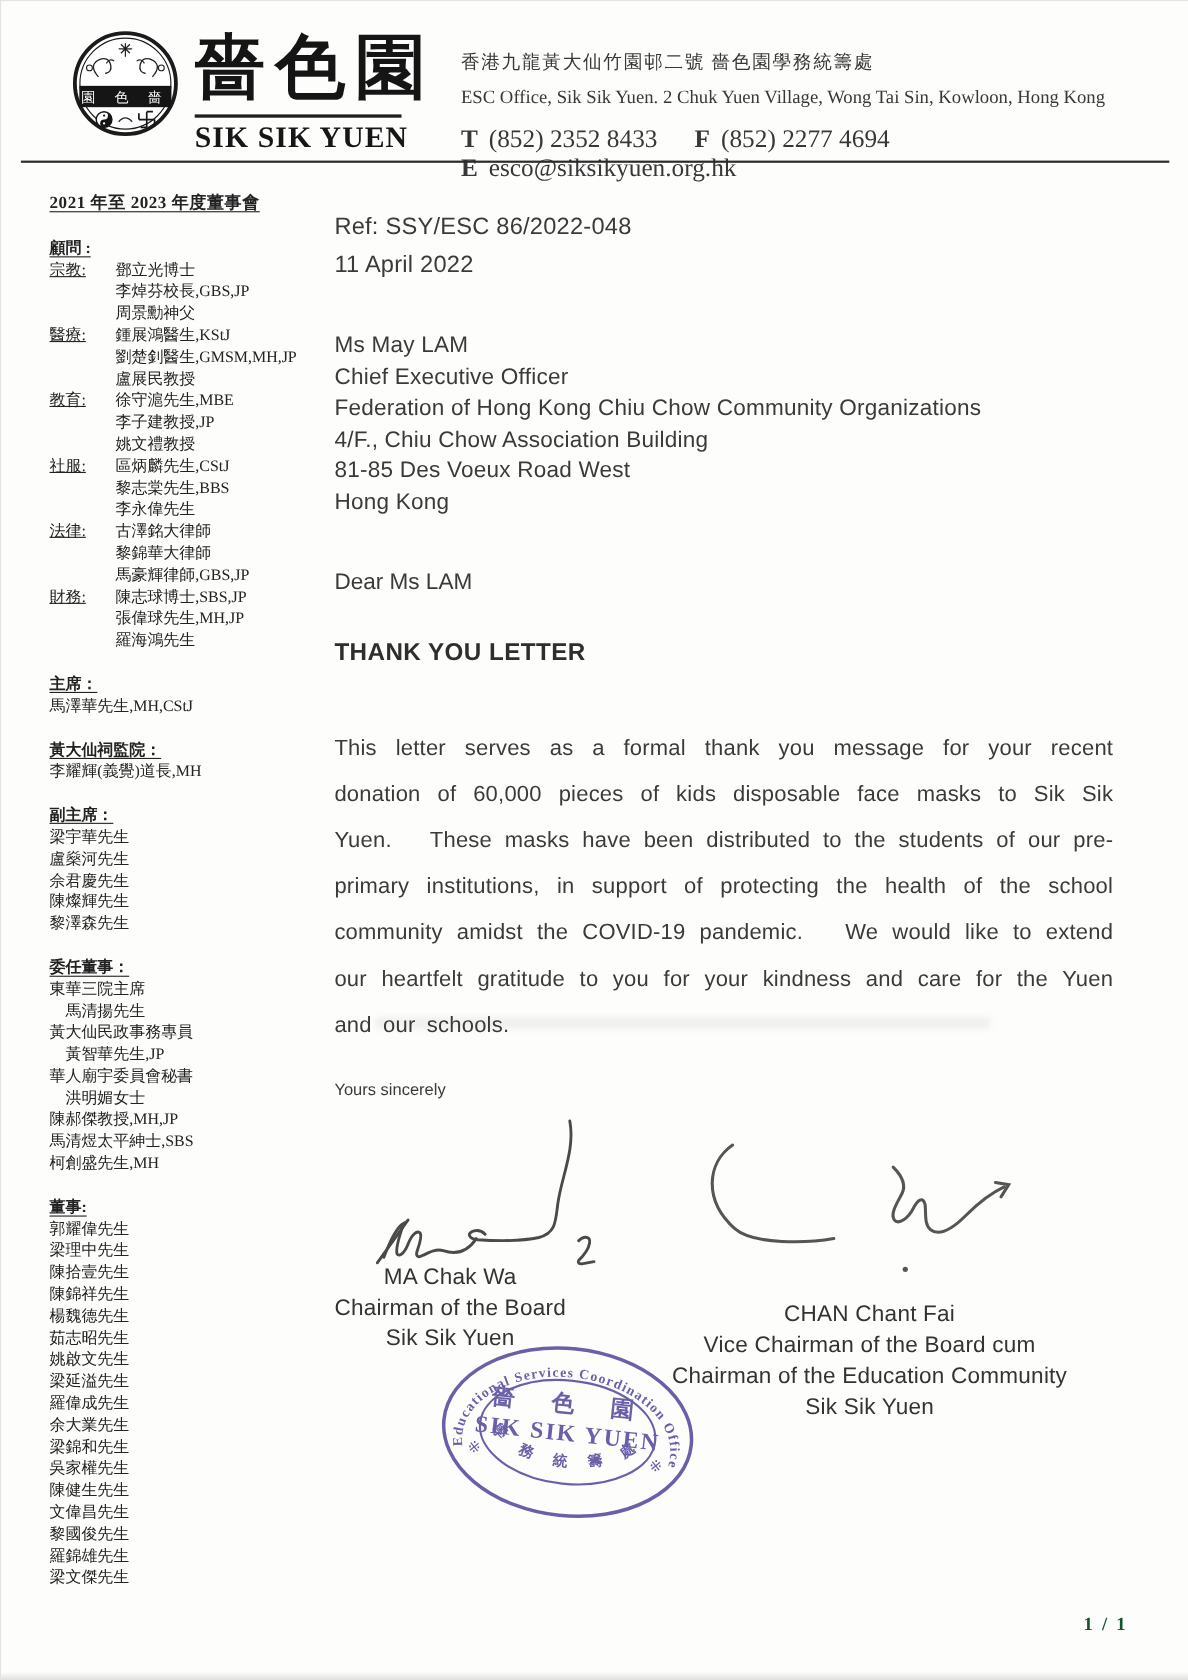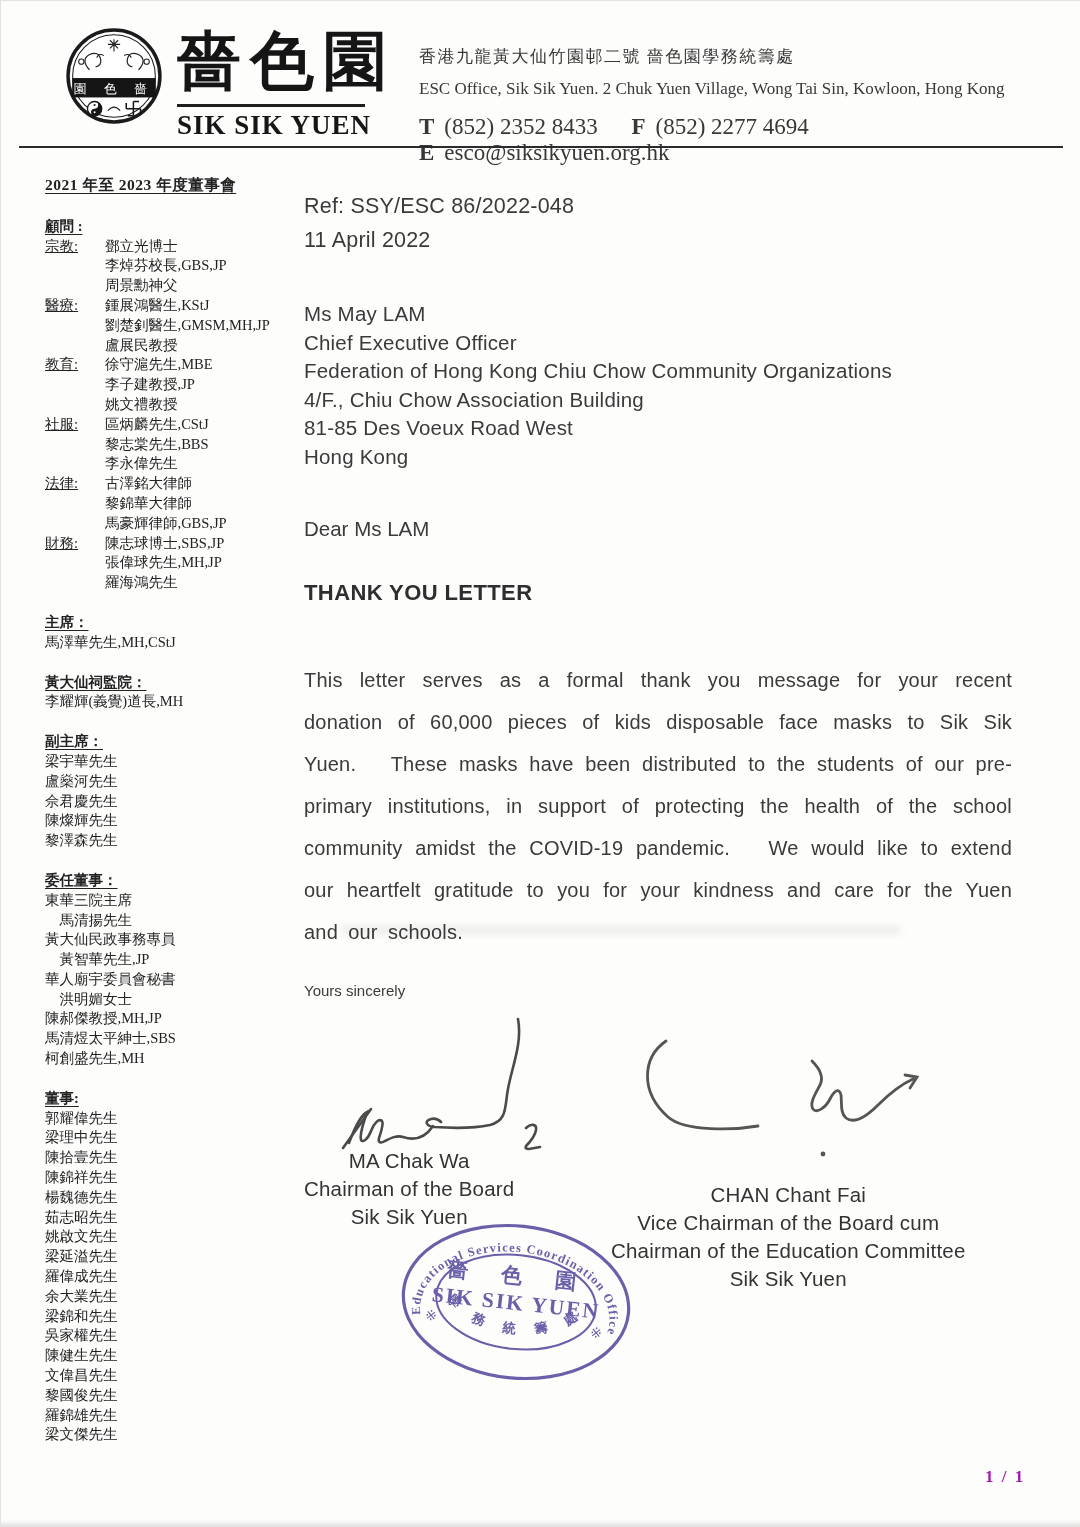--- a/index.html
+++ b/index.html
@@ -48,21 +48,21 @@
   .bodytext{
     position:absolute;left:0;top:658px;width:708px;font-size:20px;line-height:42px;
     text-align:justify;word-spacing:4.5px;letter-spacing:.2px;
   }
   .closing{position:absolute;left:0;top:981px;font-size:15px;}
   .sig-block{position:absolute;font-size:20.5px;line-height:28px;letter-spacing:.2px;color:#333;text-align:center;}
   .sig-left{left:0;top:1146px;}
   .sig-right{left:307px;top:1146px;margin-top:34px;}
   .pagenum{
     position:absolute;left:984px;top:1466px;font-family:"Liberation Serif","DejaVu Serif",serif;
-    font-weight:bold;font-size:17px;letter-spacing:2px;color:#a21caf;
+    font-weight:bold;font-size:17px;letter-spacing:2px;color:#14532d;
   }
   
   .sig-svg{position:absolute;pointer-events:none;}
   .stamp{
     position:absolute;left:396px;top:1220px;width:238px;height:162px;
     transform:rotate(6deg);opacity:.93;mix-blend-mode:multiply;
   }
   .artifact{
     position:absolute;left:340px;top:924px;width:560px;height:10px;
     background:rgba(60,60,60,.07);filter:blur(3px);border-radius:4px;
@@ -376,21 +376,21 @@
 
     <div class="sig-block sig-left">
       <div>MA Chak Wa</div>
       <div>Chairman of the Board</div>
       <div>Sik Sik Yuen</div>
     </div>
 
     <div class="sig-block sig-right">
       <div>CHAN Chant Fai</div>
       <div>Vice Chairman of the Board cum</div>
-      <div>Chairman of the Education Committee</div>
+      <div>Chairman of the Education Community</div>
       <div>Sik Sik Yuen</div>
     </div>
   </div>
 
   <div class="artifact"></div>
 
   <svg class="sig-svg" style="left:328px;top:1010px;" width="220" height="140" viewBox="0 0 220 140">
     <g fill="none" stroke="#4a4a4a" stroke-width="2.6" stroke-linecap="round">
       <path d="M189,8 C194,34 181,60 178,84 C176,100 176,110 161,114 C142,118 120,117 105,116 C97,115 95,110 102,108 C106,107 110,109 112,111"></path>
       <path d="M14,137 L42,98"></path>

